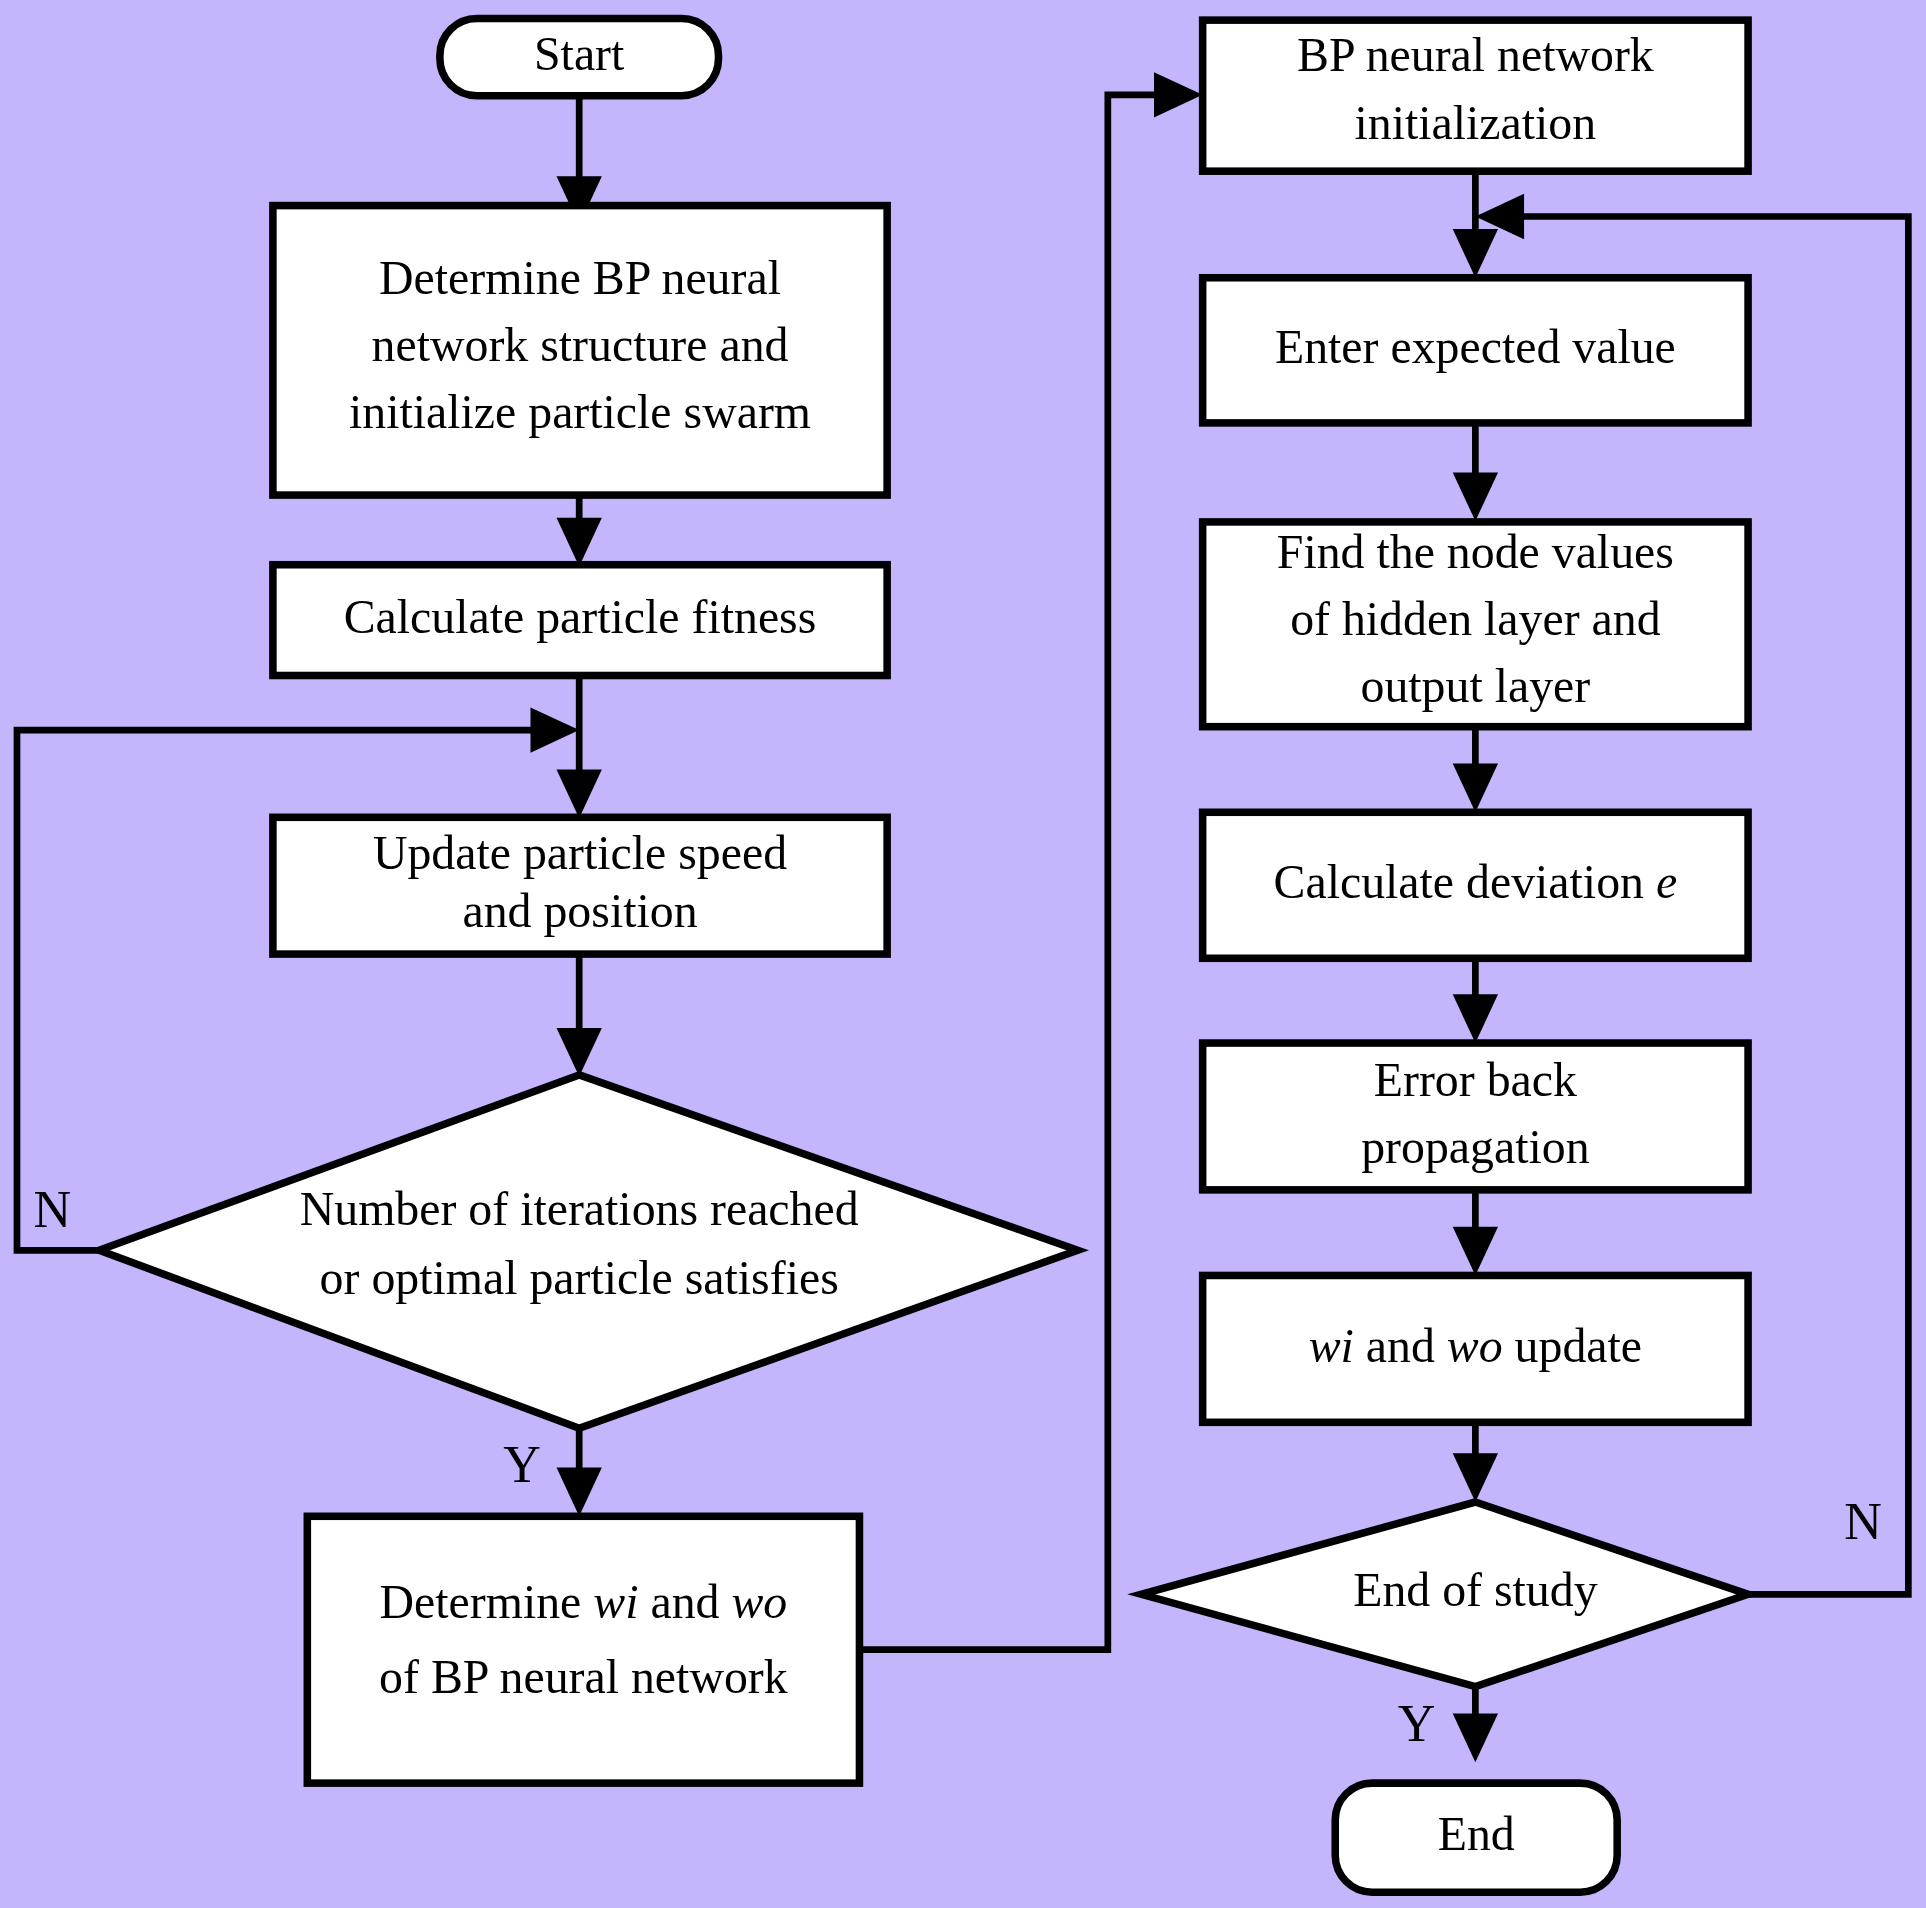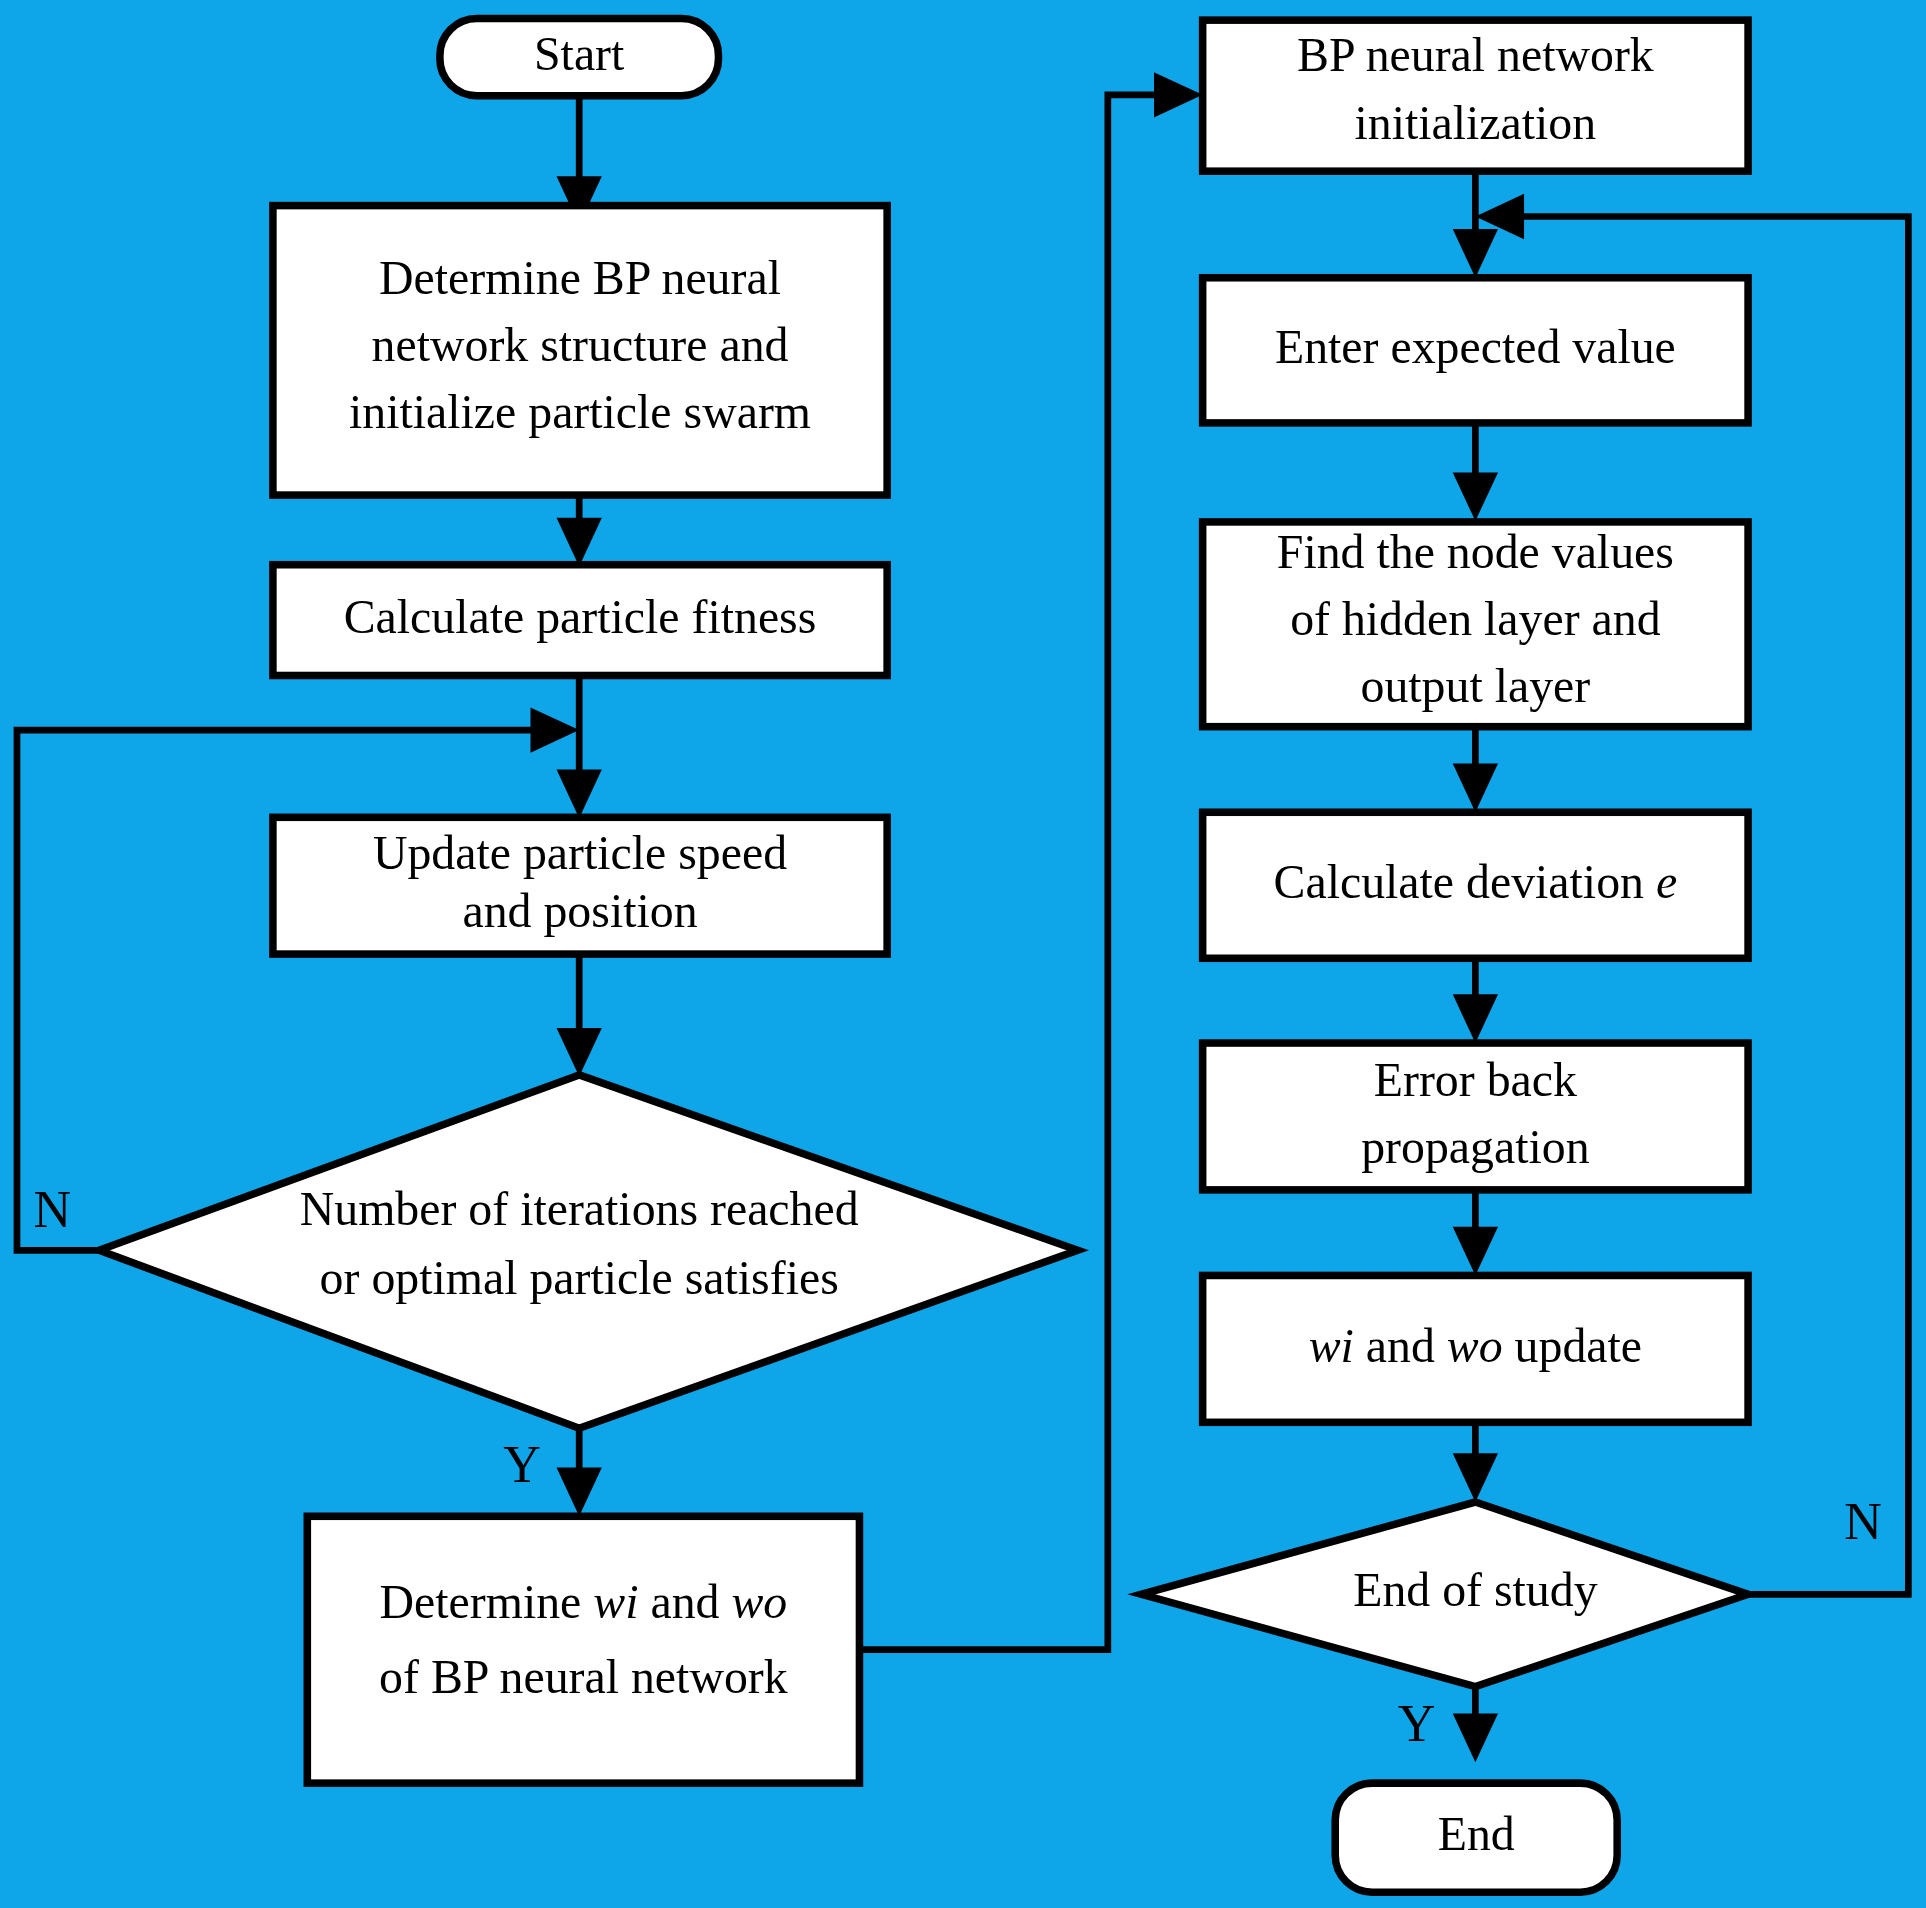--- a/index.html
+++ b/index.html
@@ -4,21 +4,21 @@
 <style>
   html, body {
     margin: 0;
     padding: 0;
     background: #ffffff;
   }
   #flowchart-root {
     position: relative;
     width: 1927px;
     height: 1909px;
-    background: #0ea5e9;
+    background: #c4b5fd;
     font-family: "Liberation Serif", "DejaVu Serif", serif;
   }
   svg.flow-canvas {
     display: block;
     width: 1927px;
     height: 1909px;
   }
   .shape-stroke {
     fill: #ffffff;
     stroke: #000000;

